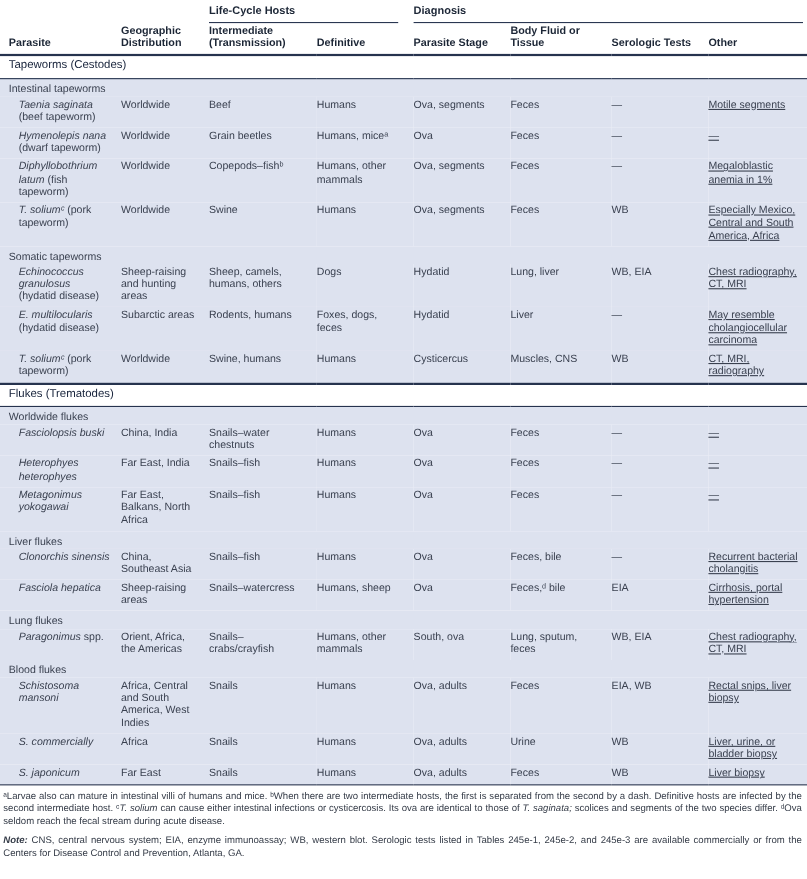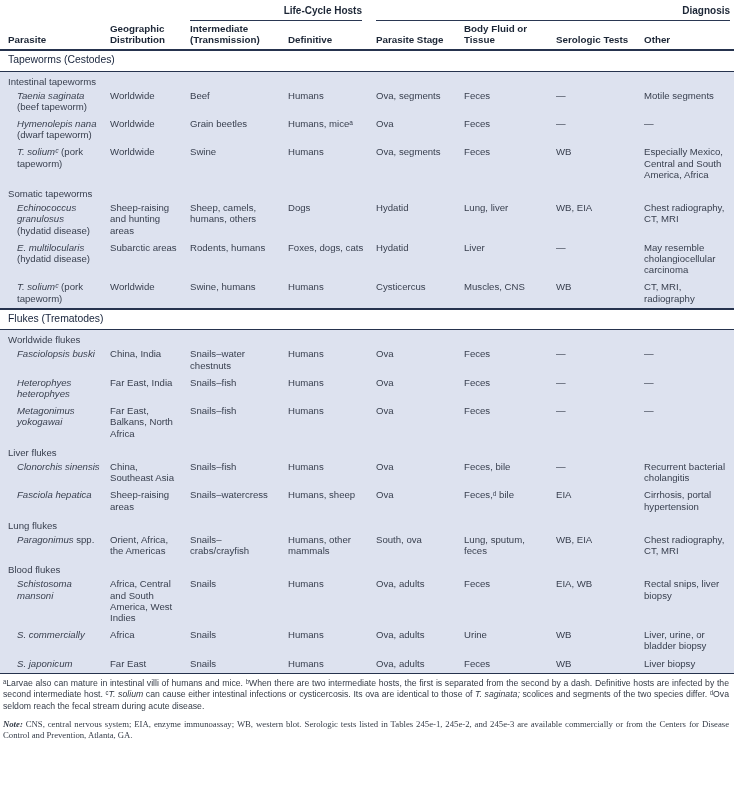--- a/index.html
+++ b/index.html
@@ -40,21 +40,21 @@
     text-align: left;
     vertical-align: bottom;
     padding: 2px 10px 4px 0;
     line-height: 1.15;
   }
   thead th.first { padding-left: 8px; }
   thead th.group-h { padding: 2px 0 0 0; vertical-align: bottom; }
   .group-underline {
     border-bottom: 1.3px solid #2a3752;
     padding-bottom: 3px;
-    text-align: right;
+    text-align: left;
     font-size: 10px;
     color: #1c2636;
   }
   .gu-life { margin-right: 14px; }
   .gu-diag { margin-right: 4px; }
 
   tr.section-row td {
     background: #ffffff;
     font-weight: normal;
     font-size: 10.4px;
@@ -73,31 +73,31 @@
   }
   tr.data-row td {
     background: #dde2ef;
     font-size: 9.6px;
     color: #3a4150;
     vertical-align: top;
     padding: 2px 10px 4px 0;
     line-height: 1.17;
   }
   tr.data-row td.parasite-cell { padding-left: 17px; }
-  tr.data-row td.last-col { padding-right: 5px; }
+  tr.data-row td.last-col { padding-right: 5px; text-decoration: underline; }
   tr.table-end td { border-bottom: 1.5px solid #26334e; }
 
   .footnotes {
     font-size: 8.7px;
     line-height: 1.33;
     color: #343b47;
     padding: 4px 5px 2px 3px;
     text-align: justify;
   }
-  .footnotes .note-para { margin-top: 6px; font-family: Liberation Serif, serif; }
+  .footnotes .note-para { margin-top: 6px; }
   .note-label { font-weight: bold; font-style: italic; }
 </style>
 </head>
 <body>
 
 <div class="page">
   <table class="parasite-table">
     <colgroup>
       <col class="c1">
         <col class="c2">
@@ -150,20 +150,30 @@
           <td class="parasite-cell"><i>Hymenolepis nana</i><span> (dwarf tapeworm)</span></td>
           <td>Worldwide</td>
           <td>Grain beetles</td>
           <td>Humans, miceᵃ</td>
           <td>Ova</td>
           <td>Feces</td>
           <td>—</td>
           <td class="last-col">—</td>
         </tr>
         <tr class="data-row">
+          <td class="parasite-cell"><i>Diphyllobothrium latum</i><span> (fish tapeworm)</span></td>
+          <td>Worldwide</td>
+          <td>Copepods–fishᵇ</td>
+          <td>Humans, other mammals</td>
+          <td>Ova, segments</td>
+          <td>Feces</td>
+          <td>—</td>
+          <td class="last-col">Megaloblastic anemia in 1%</td>
+        </tr>
+        <tr class="data-row">
           <td class="parasite-cell"><i>T. soliumᶜ</i><span> (pork tapeworm)</span></td>
           <td>Worldwide</td>
           <td>Swine</td>
           <td>Humans</td>
           <td>Ova, segments</td>
           <td>Feces</td>
           <td>WB</td>
           <td class="last-col">Especially Mexico, Central and South America, Africa</td>
         </tr>
         <tr class="group-row">
@@ -176,21 +186,21 @@
           <td>Dogs</td>
           <td>Hydatid</td>
           <td>Lung, liver</td>
           <td>WB, EIA</td>
           <td class="last-col">Chest radiography, CT, MRI</td>
         </tr>
         <tr class="data-row">
           <td class="parasite-cell"><i>E. multilocularis</i><span> (hydatid disease)</span></td>
           <td>Subarctic areas</td>
           <td>Rodents, humans</td>
-          <td>Foxes, dogs, cats</td>
+          <td>Foxes, dogs, feces</td>
           <td>Hydatid</td>
           <td>Liver</td>
           <td>—</td>
           <td class="last-col">May resemble cholangiocellular carcinoma</td>
         </tr>
         <tr class="data-row">
           <td class="parasite-cell"><i>T. soliumᶜ</i><span> (pork tapeworm)</span></td>
           <td>Worldwide</td>
           <td>Swine, humans</td>
           <td>Humans</td>

